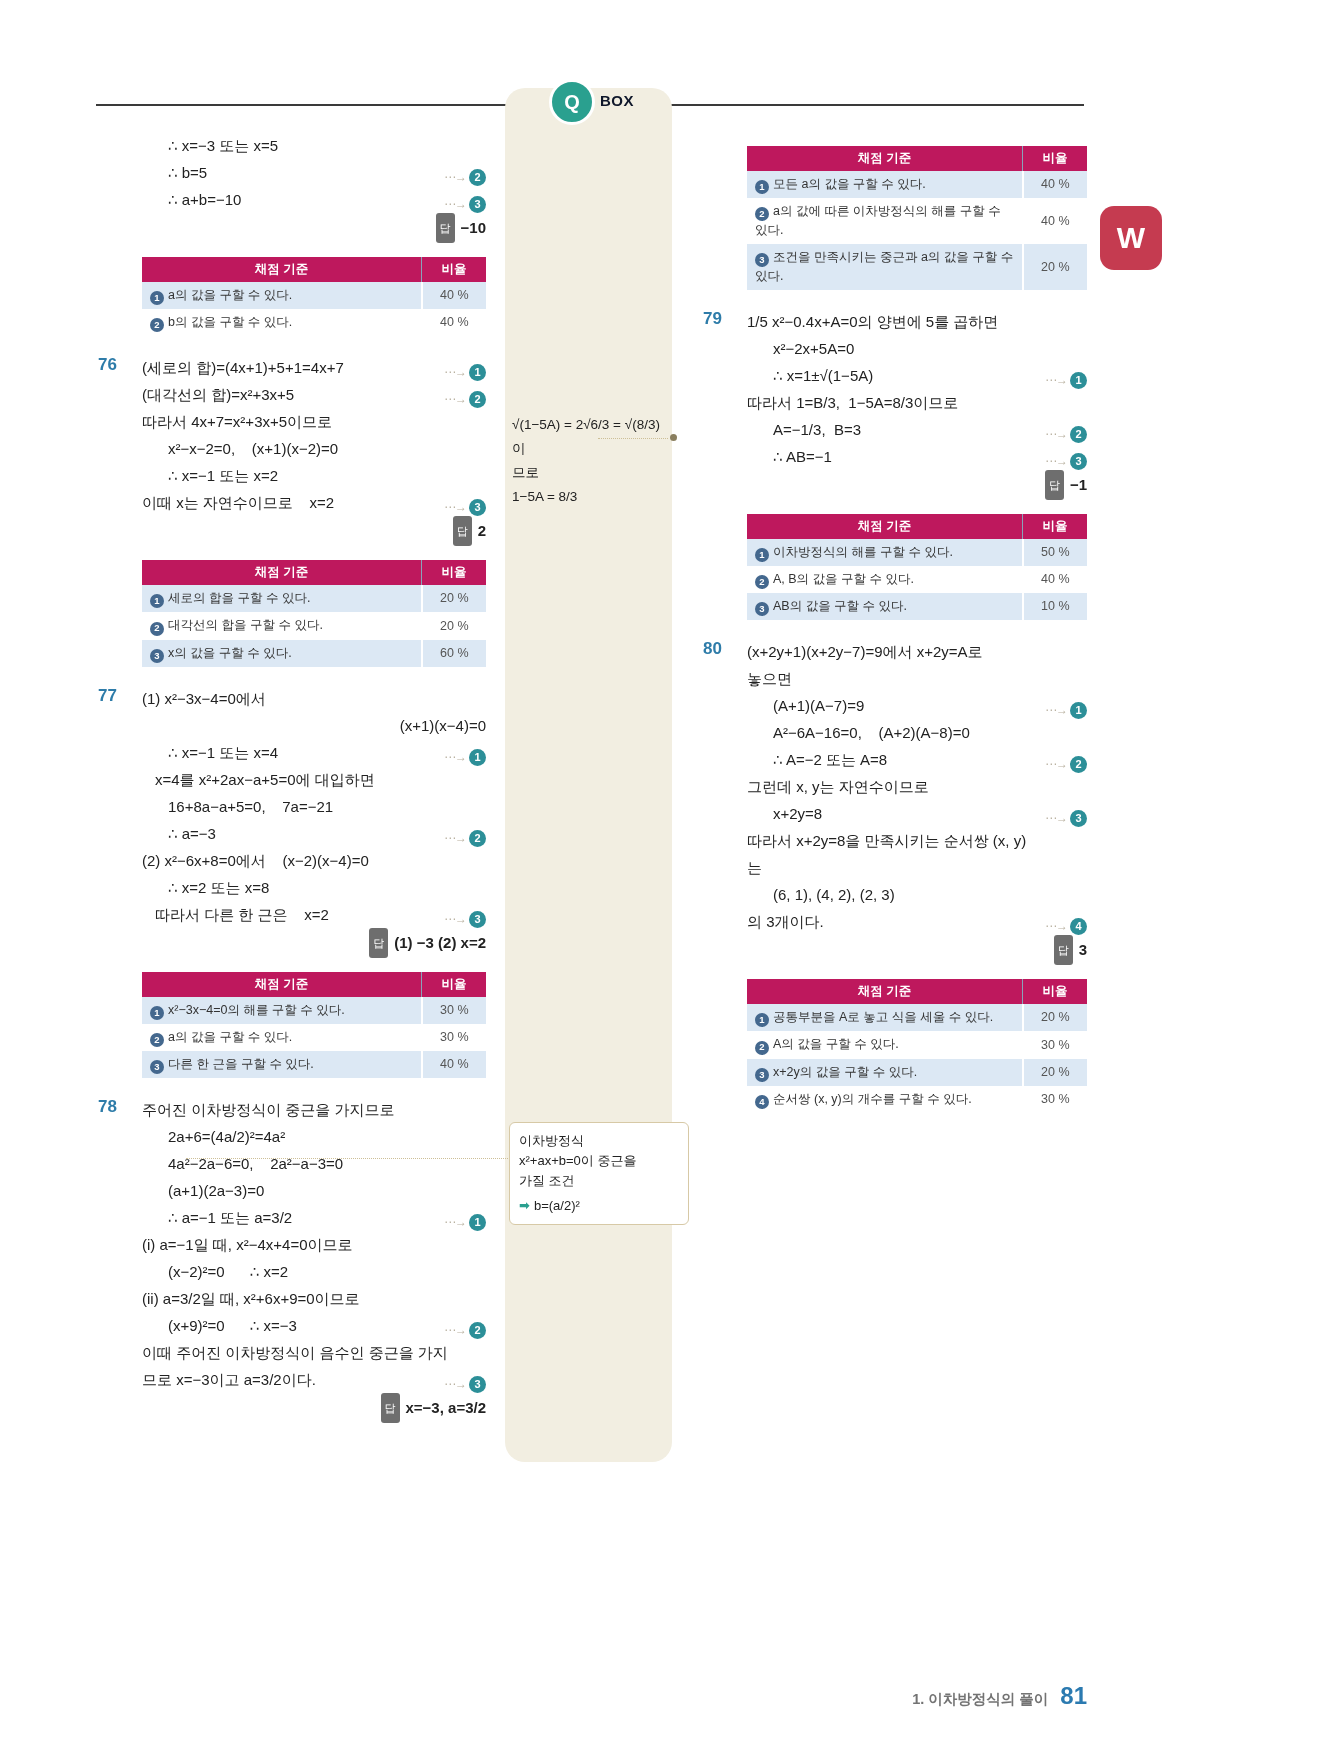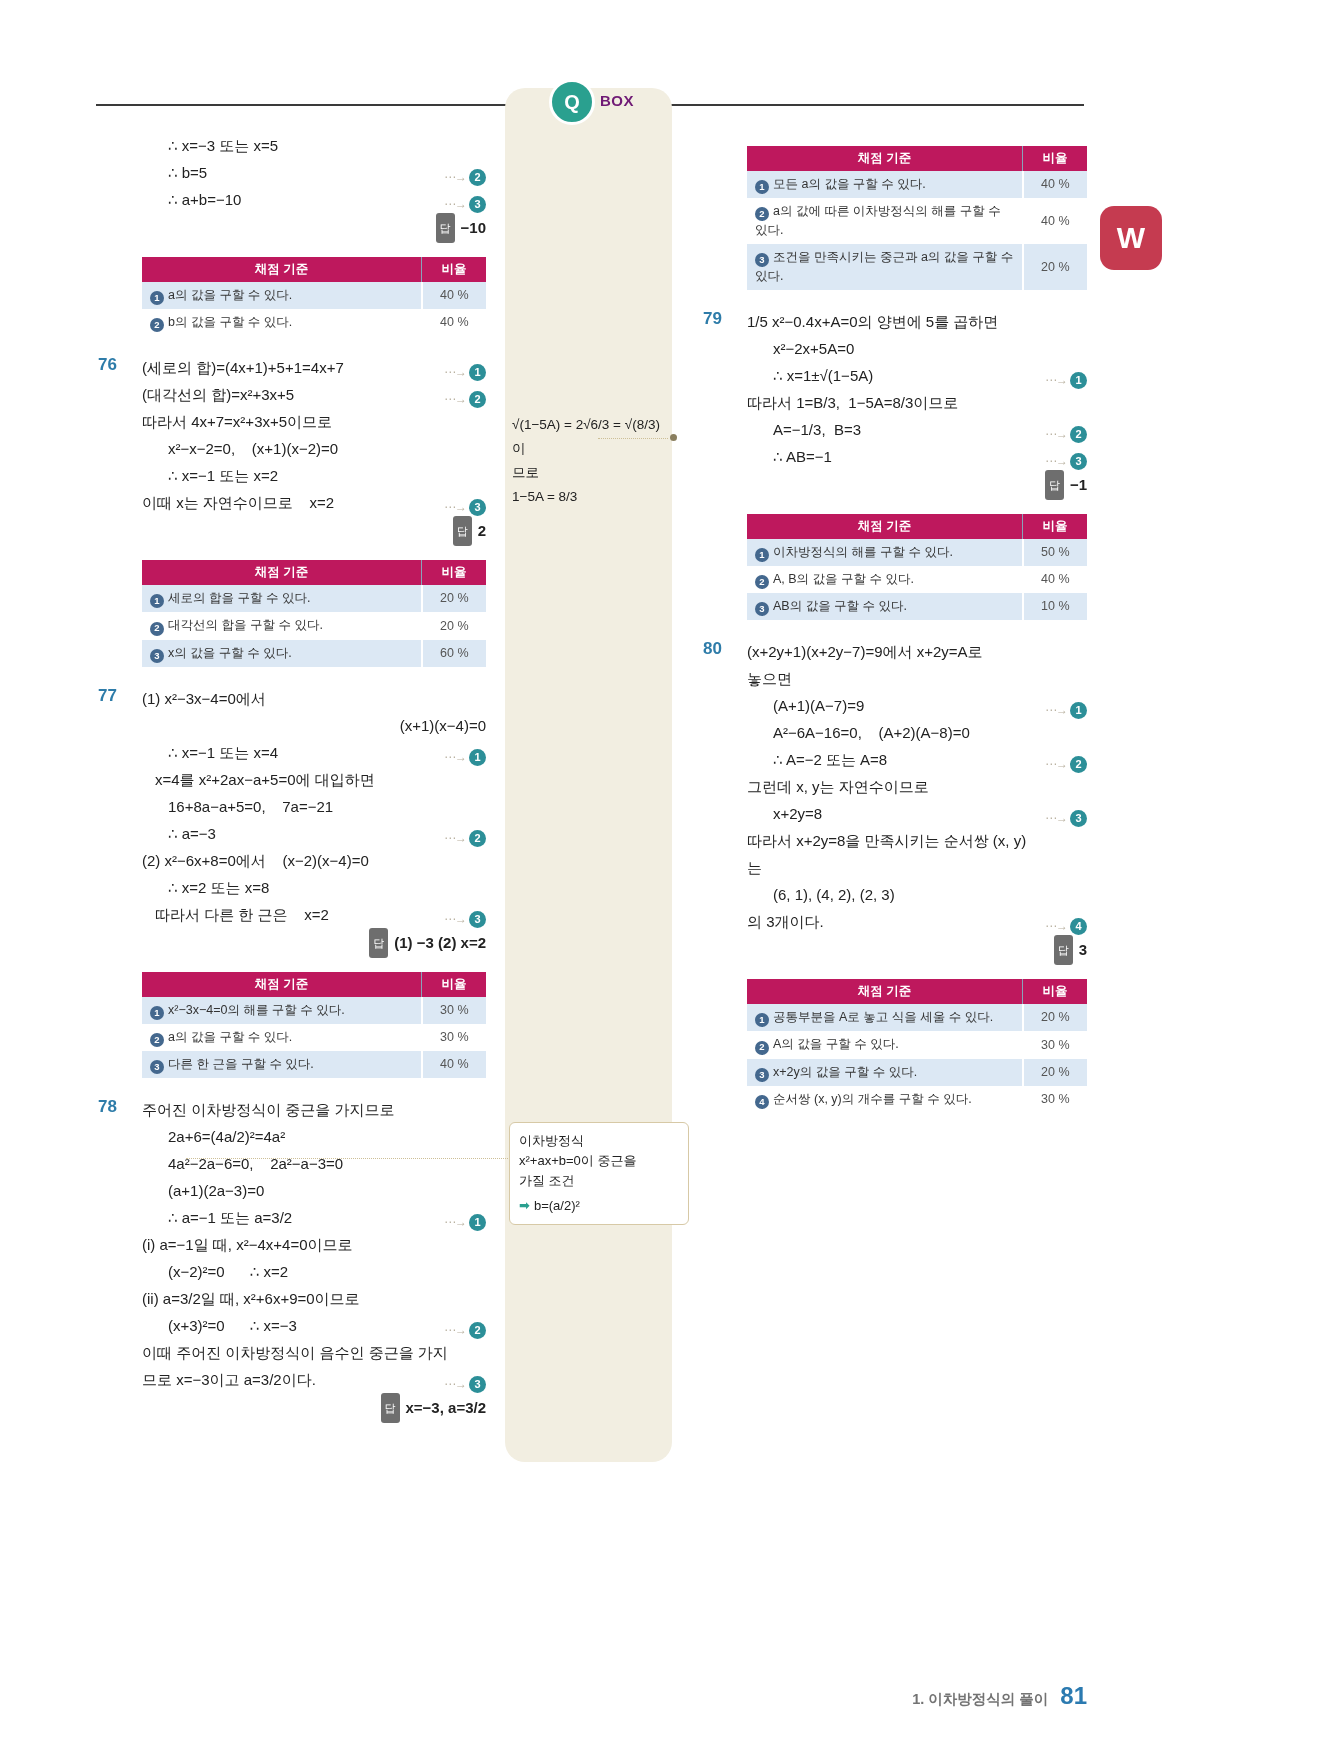--- a/index.html
+++ b/index.html
@@ -6,21 +6,21 @@
   body{
     width:1320px;height:1763px;position:relative;background:#ffffff;
     font-family:"Liberation Sans","DejaVu Sans",sans-serif;color:#222;overflow:hidden;
   }
   .top-rule{position:absolute;left:96px;top:104px;width:988px;height:1.5px;background:#3a3a3a}
   
   .strip{position:absolute;left:505px;top:88px;width:167px;height:1374px;background:#f2eee1;border-radius:20px}
   .qbadge{position:absolute;left:549px;top:79px;width:40px;height:40px;border-radius:50%;
           background:#2aa08f;border:3px solid #fff;color:#fff;font-weight:bold;font-size:20px;
           display:flex;align-items:center;justify-content:center;z-index:3}
-  .qbox-label{position:absolute;left:600px;top:92px;font-size:15px;font-weight:bold;color:#701a75;letter-spacing:.5px;z-index:3}
+  .qbox-label{position:absolute;left:600px;top:92px;font-size:15px;font-weight:bold;color:#0f172a;letter-spacing:.5px;z-index:3}
 
   .col{position:absolute;font-size:15px}
   #leftcol{left:100px;top:132px;width:386px}
   #rightcol{left:705px;top:138px;width:382px}
 
   .problem{position:relative;padding-left:42px;margin-bottom:14px}
   .pnum{position:absolute;left:-2px;top:1px;font-weight:bold;color:#2e7ca9;font-size:17px}
   .line{position:relative;line-height:27px;min-height:27px}
   .ltxt{white-space:pre-wrap}
   .marker{position:absolute;right:0;top:5px;display:inline-flex;align-items:center;gap:3px}
@@ -199,21 +199,21 @@
       <div class="line" style="padding-left: 26px;"><span class="ltxt">2a+6=(4a/2)²=4a²</span></div>
       <div class="line" style="padding-left: 26px;"><span class="ltxt">4a²−2a−6=0,    2a²−a−3=0</span></div>
       <div class="line" style="padding-left: 26px;"><span class="ltxt">(a+1)(2a−3)=0</span></div>
       <div class="line" style="padding-left: 26px;"><span class="ltxt">∴ a=−1 또는 a=3/2</span><span class="marker">
           <span class="mdots">⋯→</span>
           <span class="cnum mnum">1</span>
         </span></div>
       <div class="line"><span class="ltxt">(i) a=−1일 때, x²−4x+4=0이므로</span></div>
       <div class="line" style="padding-left: 26px;"><span class="ltxt">(x−2)²=0      ∴ x=2</span></div>
       <div class="line"><span class="ltxt">(ii) a=3/2일 때, x²+6x+9=0이므로</span></div>
-      <div class="line" style="padding-left: 26px;"><span class="ltxt">(x+3)²=0      ∴ x=−3</span><span class="marker">
+      <div class="line" style="padding-left: 26px;"><span class="ltxt">(x+9)²=0      ∴ x=−3</span><span class="marker">
           <span class="mdots">⋯→</span>
           <span class="cnum mnum">2</span>
         </span></div>
       <div class="line"><span class="ltxt">이때 주어진 이차방정식이 음수인 중근을 가지</span></div>
       <div class="line"><span class="ltxt">므로 x=−3이고 a=3/2이다.</span><span class="marker">
           <span class="mdots">⋯→</span>
           <span class="cnum mnum">3</span>
         </span></div>
       <div class="ansline">
         <span class="ansbadge">답</span>

